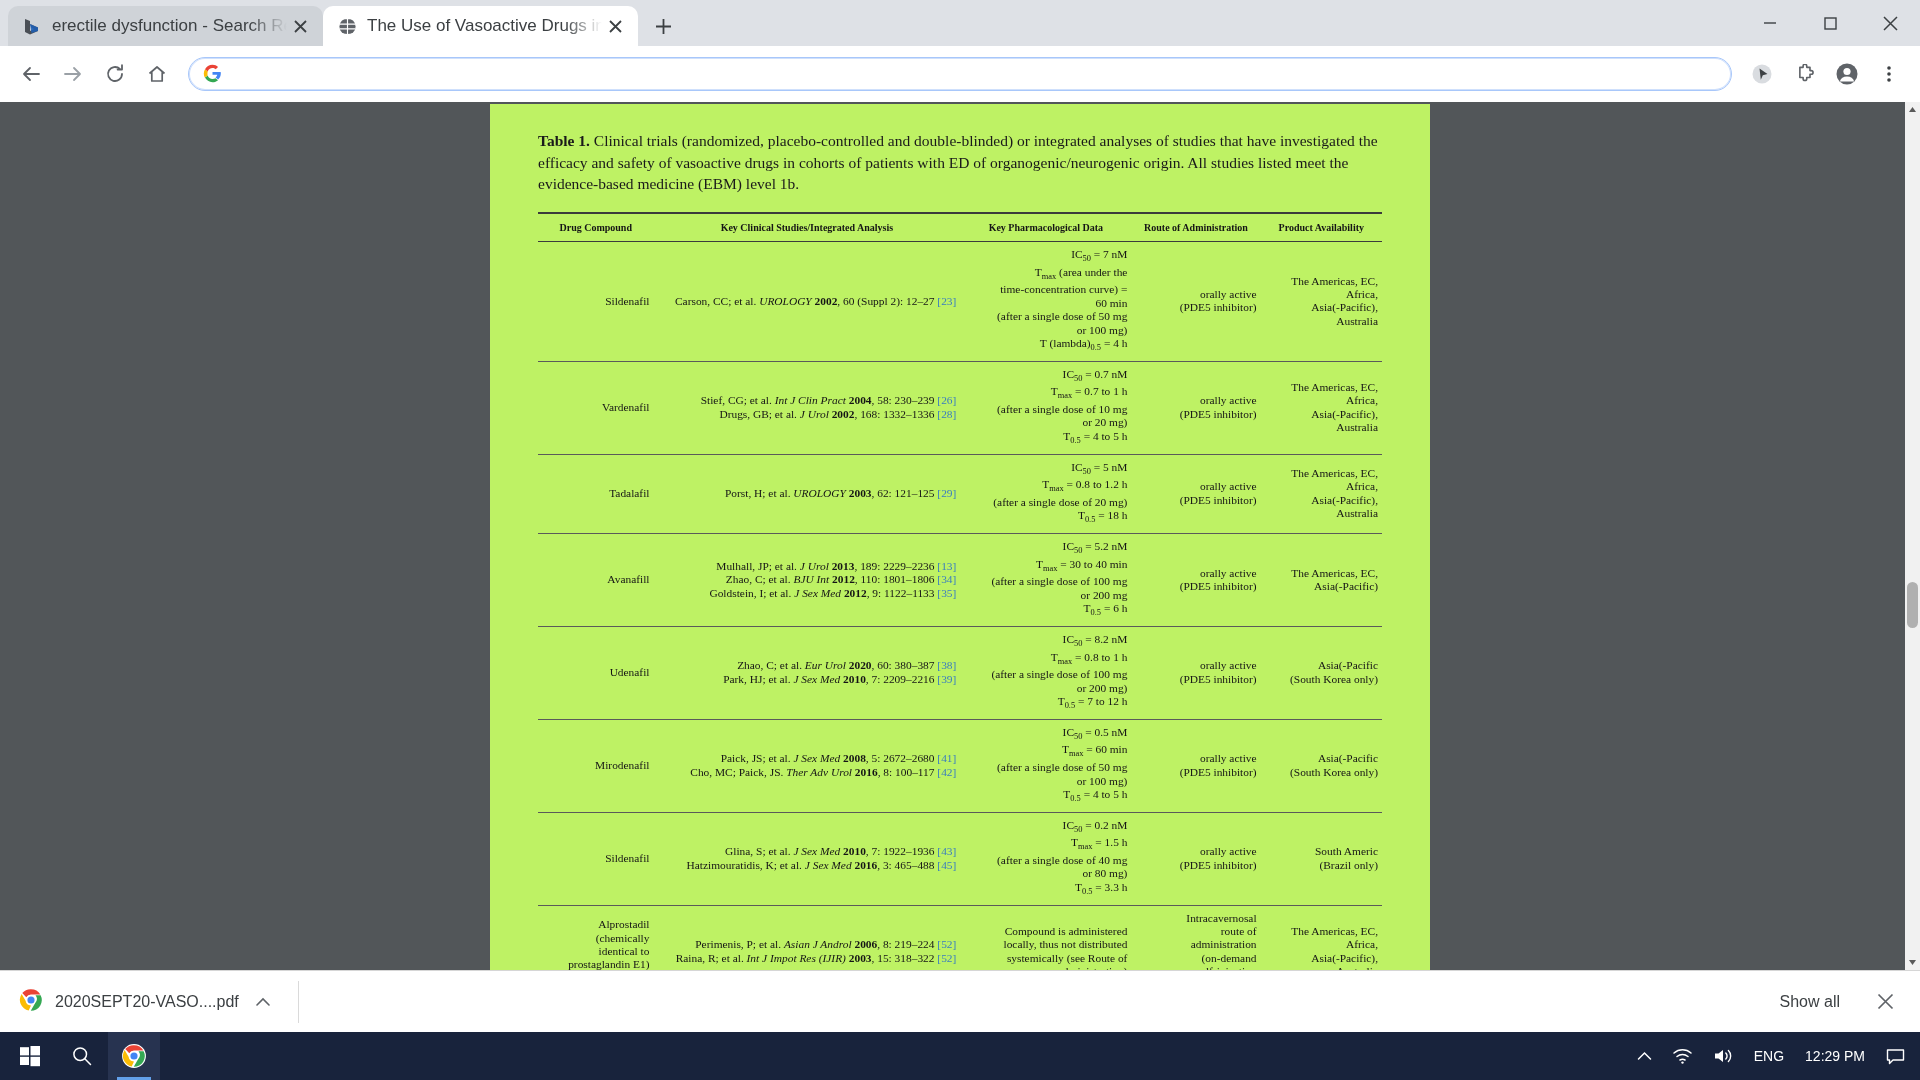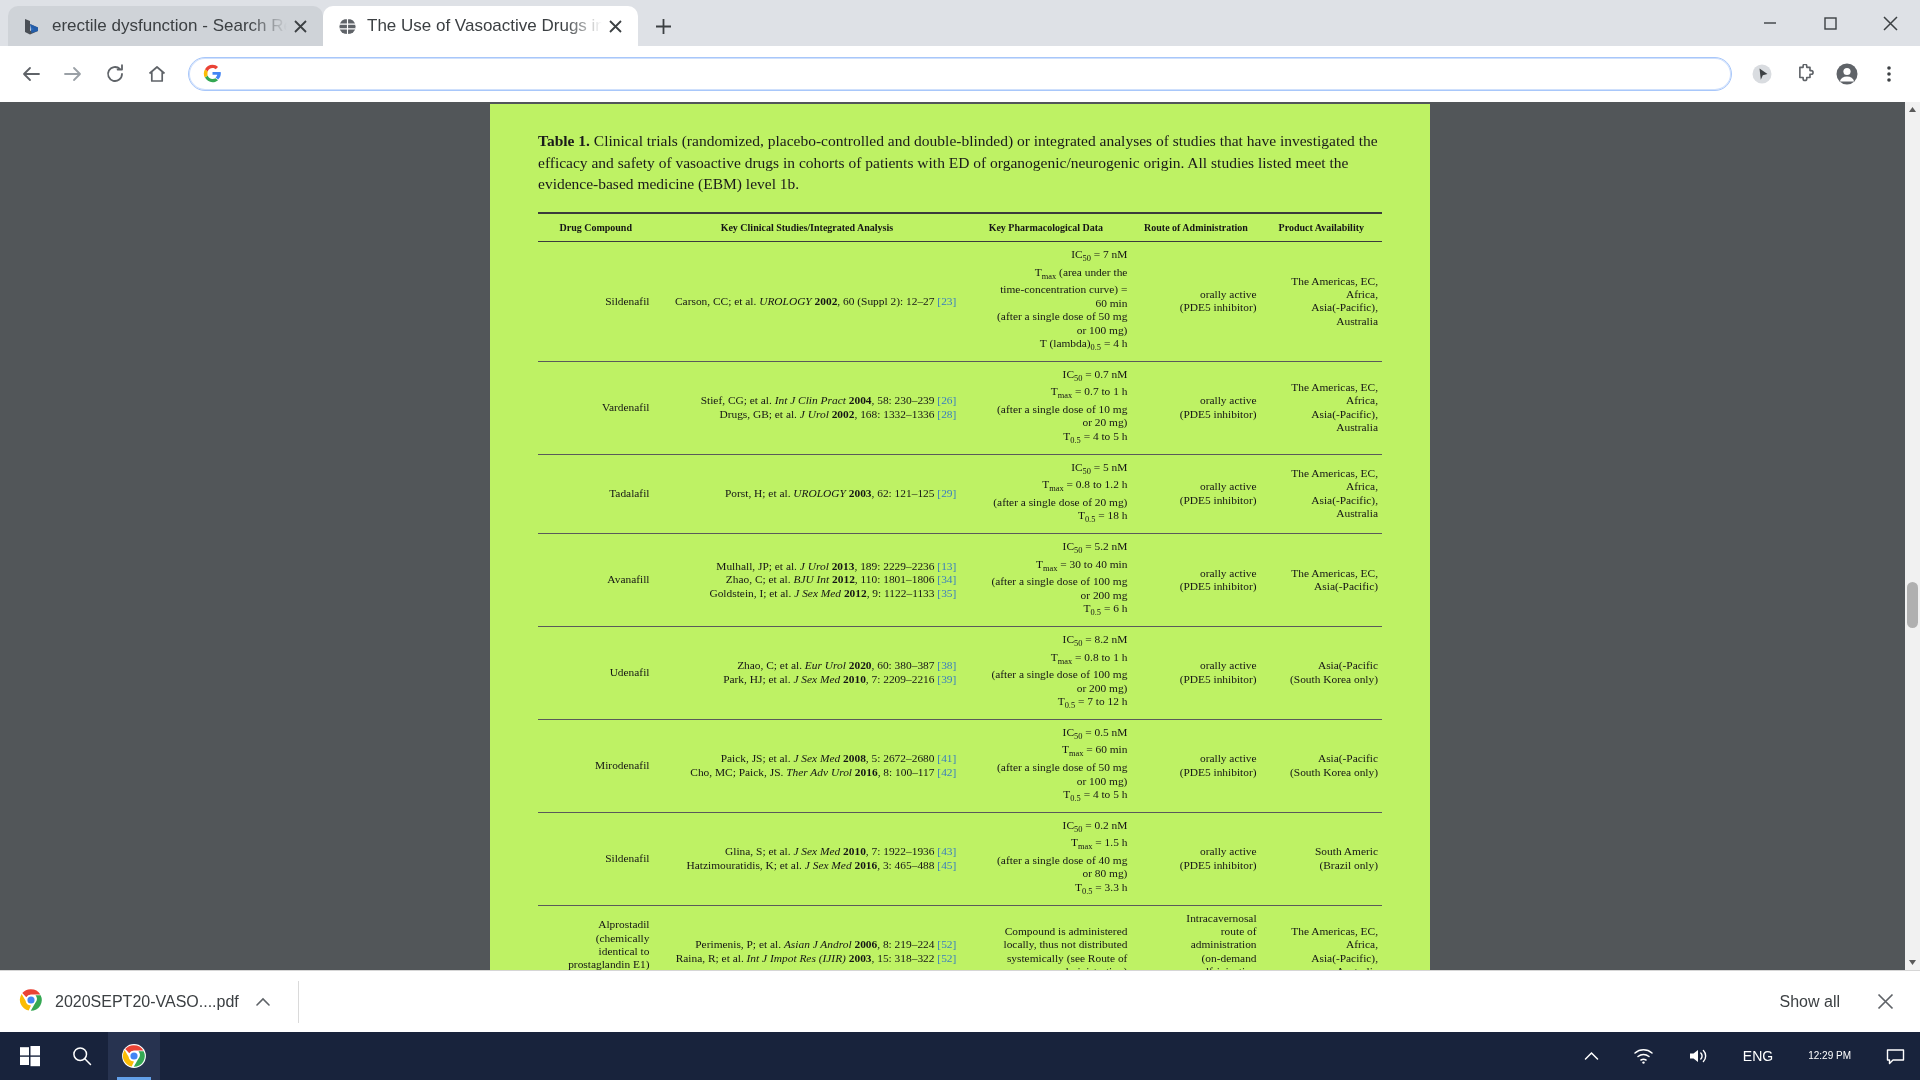--- a/index.html
+++ b/index.html
@@ -109,23 +109,23 @@
   .dl-close { width: 34px; height: 34px; display:flex;align-items:center;justify-content:center; }
 
   
   .taskbar {
     height: 48px; flex: 0 0 48px; background: #18233c; display: flex; align-items: center;
     padding-left: 4px; color: #ffffff;
   }
   .tbk { width: 52px; height: 48px; display:flex; align-items:center; justify-content:center; }
   .tbk.app { position: relative; background: #273350; }
   .tbk.app::after { content:''; position:absolute; bottom:0; left:9px; right:9px; height:3px; background:#62a0ea; }
-  .tray { margin-left: auto; display: flex; align-items: center; gap: 16px; padding-right: 6px; }
+  .tray { margin-left: auto; display: flex; align-items: center; gap: 2px; padding-right: 6px; }
   .tray-item { height: 48px; display: flex; align-items: center; justify-content: center; padding: 0 9px; font-size: 14px; color: #fff; }
-  .clock { font-size: 10px; color: #fff; text-align: left; line-height: 48px; padding: 0 10px;}
+  .clock { font-size: 14px; color: #fff; text-align: left; line-height: 48px; padding: 0 10px;}
 </style>
 </head>
 <body>
 
 <div class="browser">
 
   <div class="tabstrip">
 
     <div class="tab inactive">
       <span class="tab-favicon">

